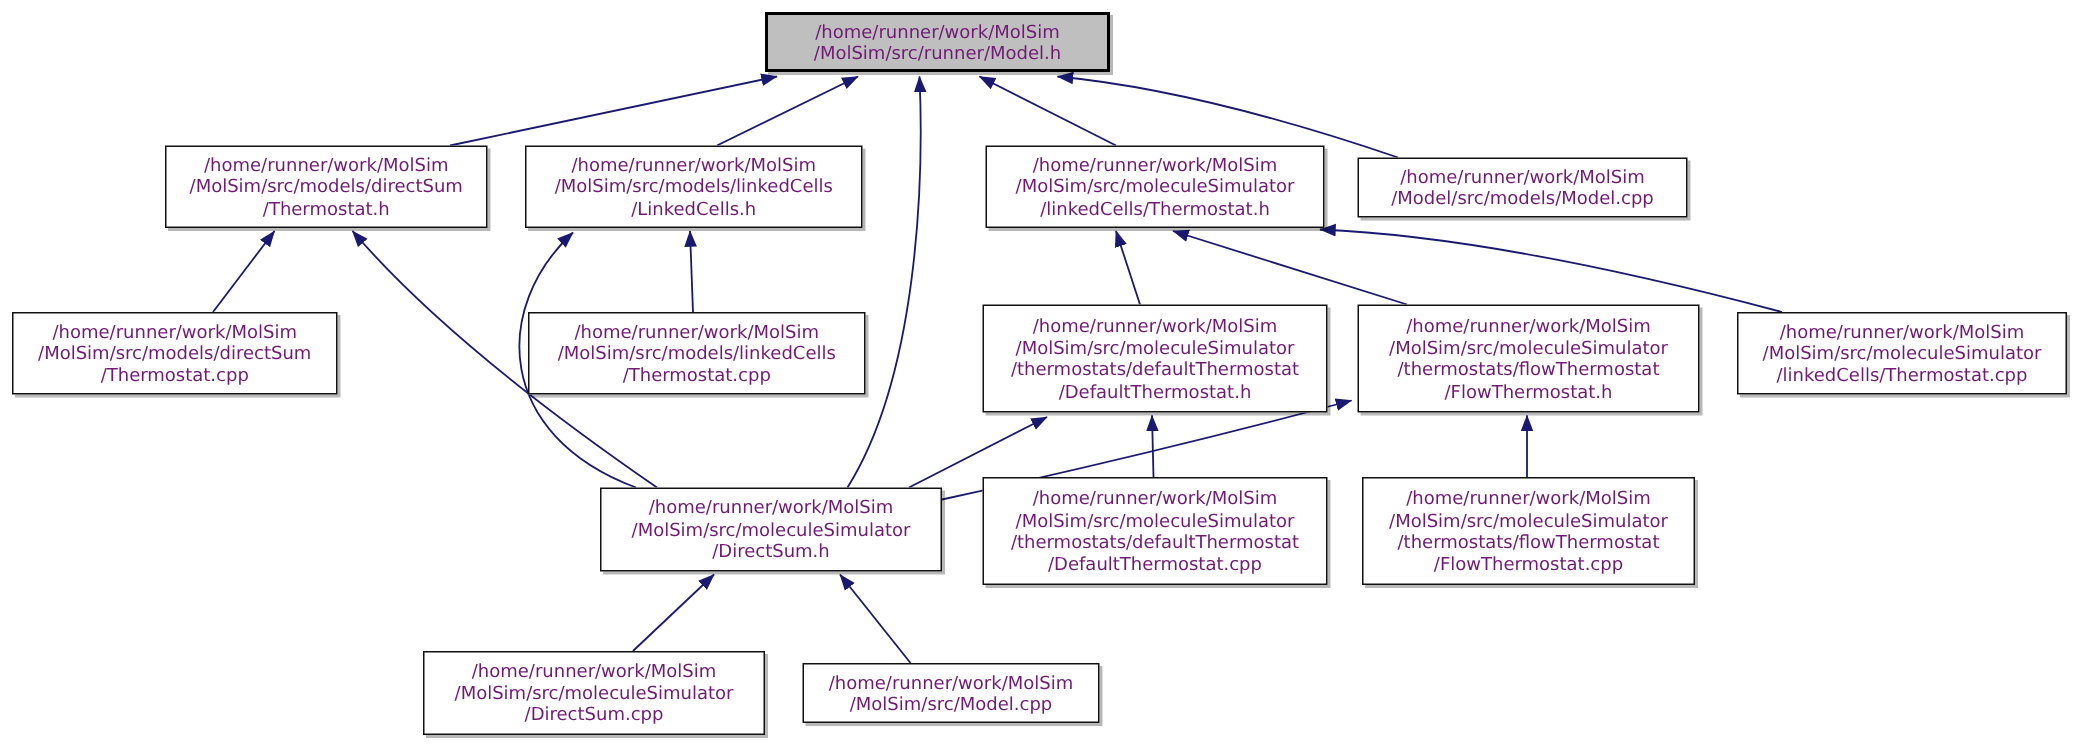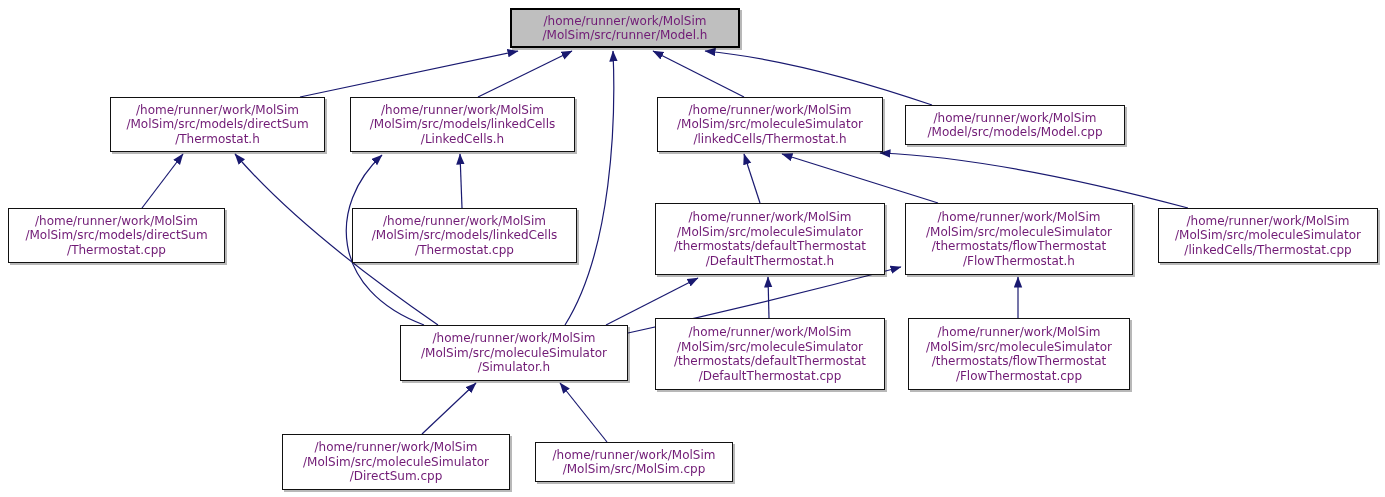--- a/index.html
+++ b/index.html
@@ -110,37 +110,37 @@
         <div class="pl">/FlowThermostat.h</div>
       </div>
       <div class="node" style="left: 1158px; top: 208px; width: 220px; height: 55px;">
         <div class="pl">/home/runner/work/MolSim</div>
         <div class="pl">/MolSim/src/moleculeSimulator</div>
         <div class="pl">/linkedCells/Thermostat.cpp</div>
       </div>
       <div class="node" style="left: 400px; top: 325px; width: 228px; height: 56px;">
         <div class="pl">/home/runner/work/MolSim</div>
         <div class="pl">/MolSim/src/moleculeSimulator</div>
-        <div class="pl">/Simulator.h</div>
+        <div class="pl">/DirectSum.h</div>
       </div>
       <div class="node" style="left: 655px; top: 318px; width: 230px; height: 72px;">
         <div class="pl">/home/runner/work/MolSim</div>
         <div class="pl">/MolSim/src/moleculeSimulator</div>
         <div class="pl">/thermostats/defaultThermostat</div>
         <div class="pl">/DefaultThermostat.cpp</div>
       </div>
       <div class="node" style="left: 908px; top: 318px; width: 222px; height: 72px;">
         <div class="pl">/home/runner/work/MolSim</div>
         <div class="pl">/MolSim/src/moleculeSimulator</div>
         <div class="pl">/thermostats/flowThermostat</div>
         <div class="pl">/FlowThermostat.cpp</div>
       </div>
       <div class="node" style="left: 282px; top: 434px; width: 228px; height: 56px;">
         <div class="pl">/home/runner/work/MolSim</div>
         <div class="pl">/MolSim/src/moleculeSimulator</div>
         <div class="pl">/DirectSum.cpp</div>
       </div>
       <div class="node" style="left: 535px; top: 442px; width: 198px; height: 40px;">
         <div class="pl">/home/runner/work/MolSim</div>
-        <div class="pl">/MolSim/src/MolSim.cpp</div>
+        <div class="pl">/MolSim/src/Model.cpp</div>
       </div>
     </div>
 </div>
 
 </body></html>

